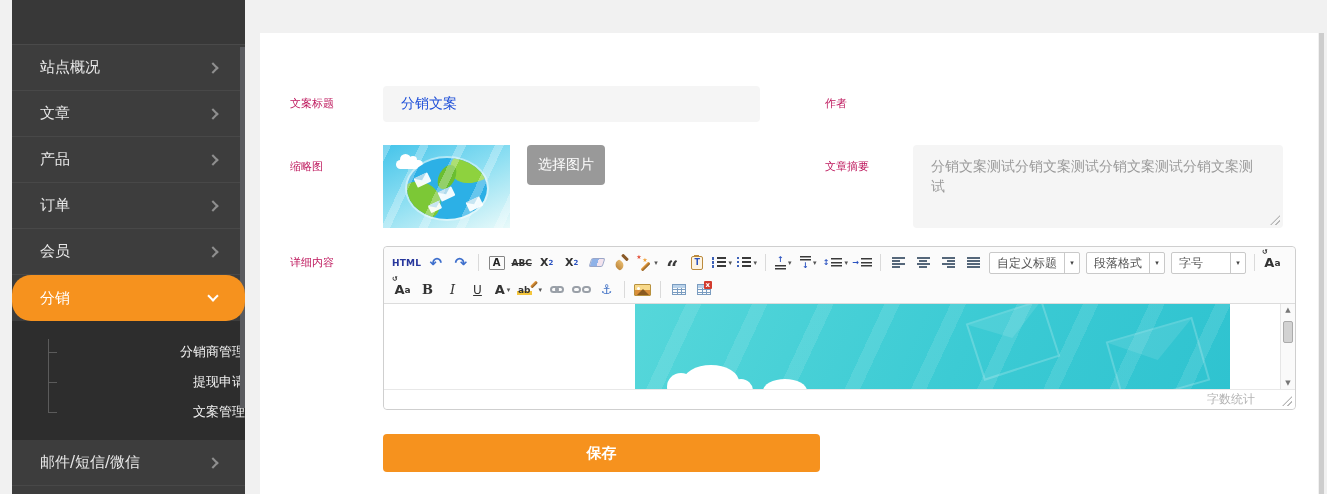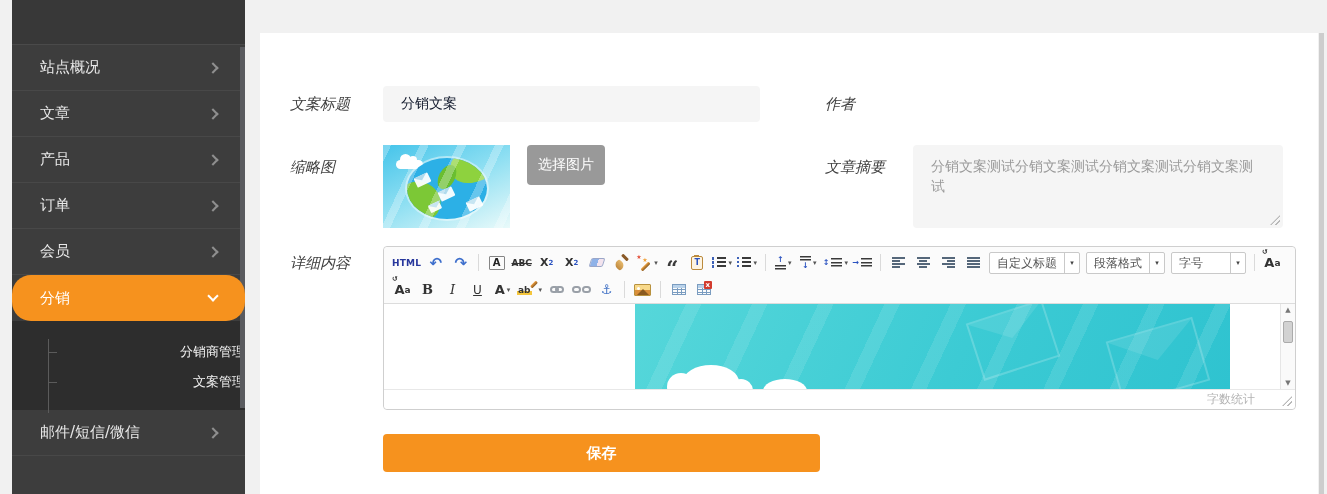--- a/index.html
+++ b/index.html
@@ -24,30 +24,30 @@
   .sb-submenu { background:#2d2d2d; padding:16px 0 13px 0; position:relative;text-align:right; }
   .sb-submenu::before { content:""; position:absolute; left:36px; top:18px; height:74px; width:1px; background:#5b5b5b; }
   .sb-sub-item { height:30px; line-height:30px; color:#f2f2f2; font-size:13px; padding-left:62px; position:relative; cursor:pointer; }
   .sb-sub-item::before { content:""; position:absolute; left:36px; top:15px; width:9px; height:1px; background:#5b5b5b; }
   .sb-thumb { position:absolute; right:0; top:47px; width:5px; height:361px; background:#5a5b5f; z-index:2; }
 
   
   #panel { position:absolute; left:260px; top:33px; width:1058px; height:461px; background:#fff; }
   #page-scrollbar { position:absolute; right:3px; top:33px; width:5px; height:461px; background:#cdcdcd; }
 
-  .form-label { position:absolute; color:#404040; font-size:15px; height:36px; line-height:36px; white-space:nowrap;font-style:italic; }
+  .form-label { position:absolute; color:#be185d; font-size:11px; height:36px; line-height:36px; white-space:nowrap; }
   #lbl-title   { left:30px;  top:53px; }
   #lbl-author  { left:565px; top:53px; }
   #lbl-thumb   { left:30px;  top:116px; }
   #lbl-summary { left:565px; top:116px; }
   #lbl-content { left:30px;  top:212px; }
 
   .inp {
     position:absolute; height:36px; background:#f5f5f5; border:none; outline:none;
-    border-radius:4px; padding:0 18px; font-size:14px; color:#0f172a;
+    border-radius:4px; padding:0 18px; font-size:14px; color:#1d4ed8;
     font-family:"DejaVu Sans","Liberation Sans",sans-serif;
   }
   #inp-title  { left:123px; top:53px; width:377px; }
   #inp-author { left:653px; top:53px; width:370px; }
 
   #summary-wrap { position:absolute; left:653px; top:112px; width:370px; height:83px; }
   #summary {
     width:100%; height:100%; background:#f5f5f5; border:none; outline:none; resize:none;
     border-radius:4px; padding:11px 18px; font-size:14px; color:#9a9a9a; line-height:1.45;
     font-family:"DejaVu Sans","Liberation Sans",sans-serif;
@@ -220,20 +220,21 @@
     <span>会员</span>
     <span class="chev"></span>
   </div>
   <div class="sb-item active">
     <span>分销</span>
     <span class="chev"></span>
   </div>
 
   <div class="sb-submenu">
     <div class="sb-sub-item">分销商管理</div>
+    <div class="sb-sub-item">提现申请</div>
     <div class="sb-sub-item">文案管理</div>
   </div>
 
   <div class="sb-item">
     <span>邮件/短信/微信</span>
     <span class="chev"></span>
   </div>
 
   <div class="sb-thumb"></div>
 </div>

